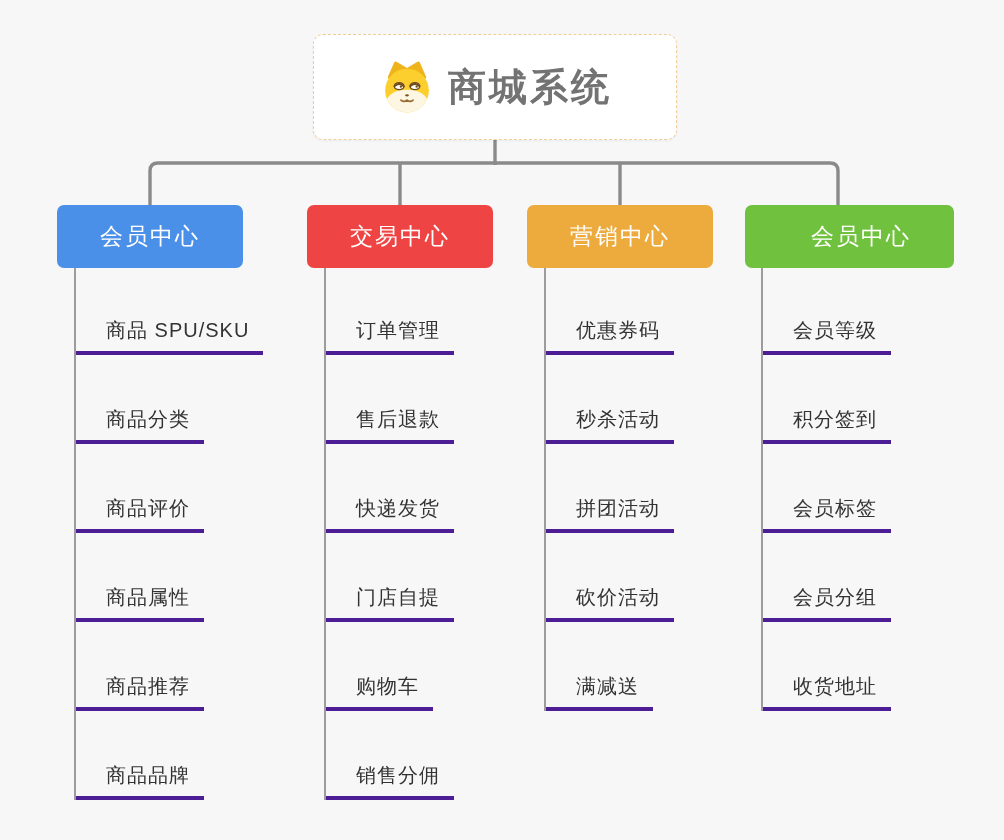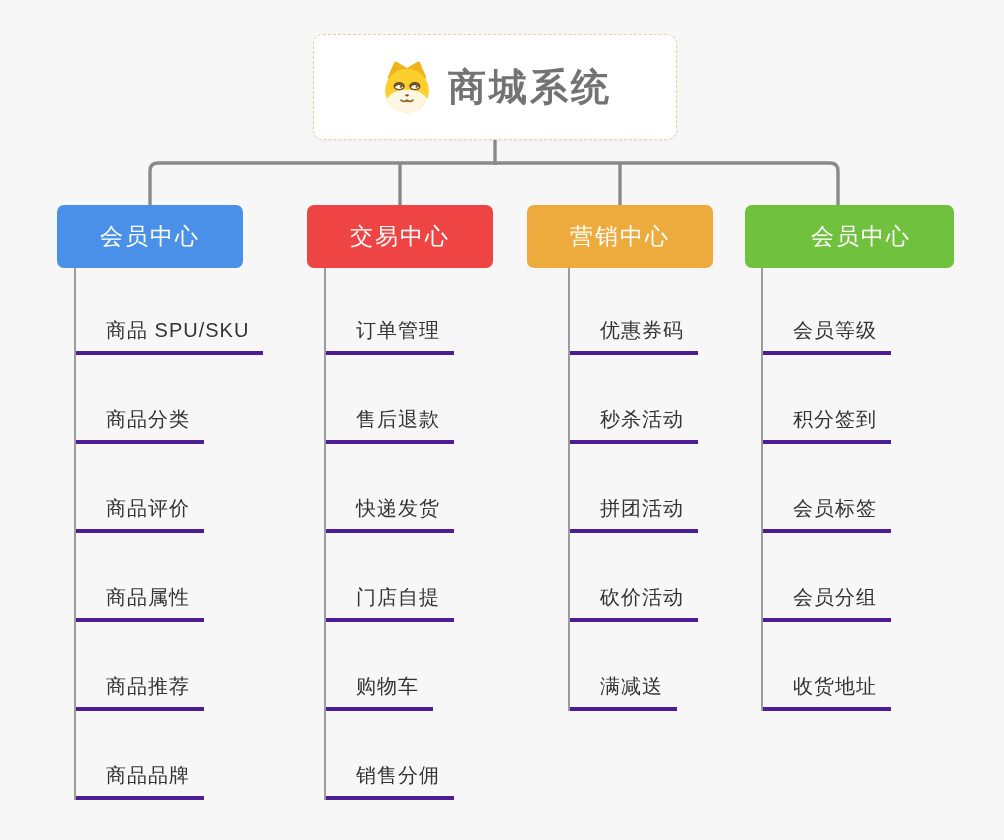--- a/index.html
+++ b/index.html
@@ -49,21 +49,21 @@
   .branch.b1{left:307px;}
   .branch.b2{left:527px;}
   .branch.b3{left:745px;}
   
   .col{
     position:absolute;top:268px;
     border-left:2px solid #9c9c9c;
   }
   .col.c0{left:74px;}
   .col.c1{left:324px;}
-  .col.c2{left:568px;}
+  .col.c2{left:544px;}
   .col.c3{left:761px;}
   .leaf{
     box-sizing:border-box;
     height:89px;
     display:flex;align-items:flex-end;
     width:max-content;
     padding:0 14px 7px 30px;
     border-bottom:4px solid #4c1d95;
     font-size:20px;
     color:#333333;

